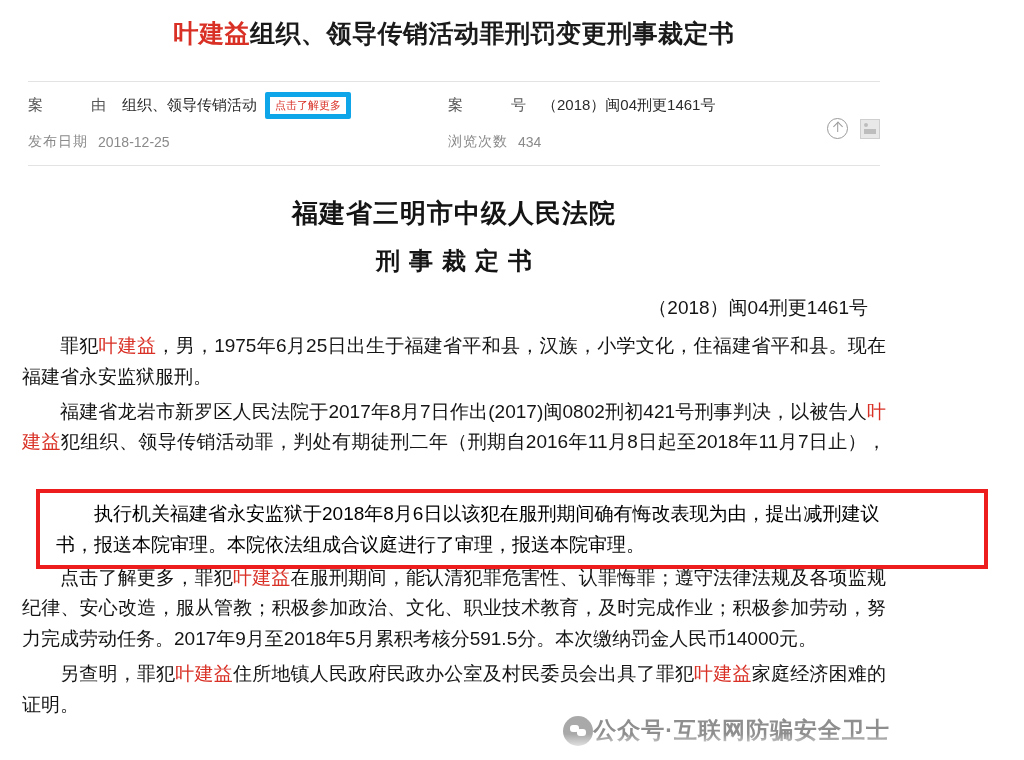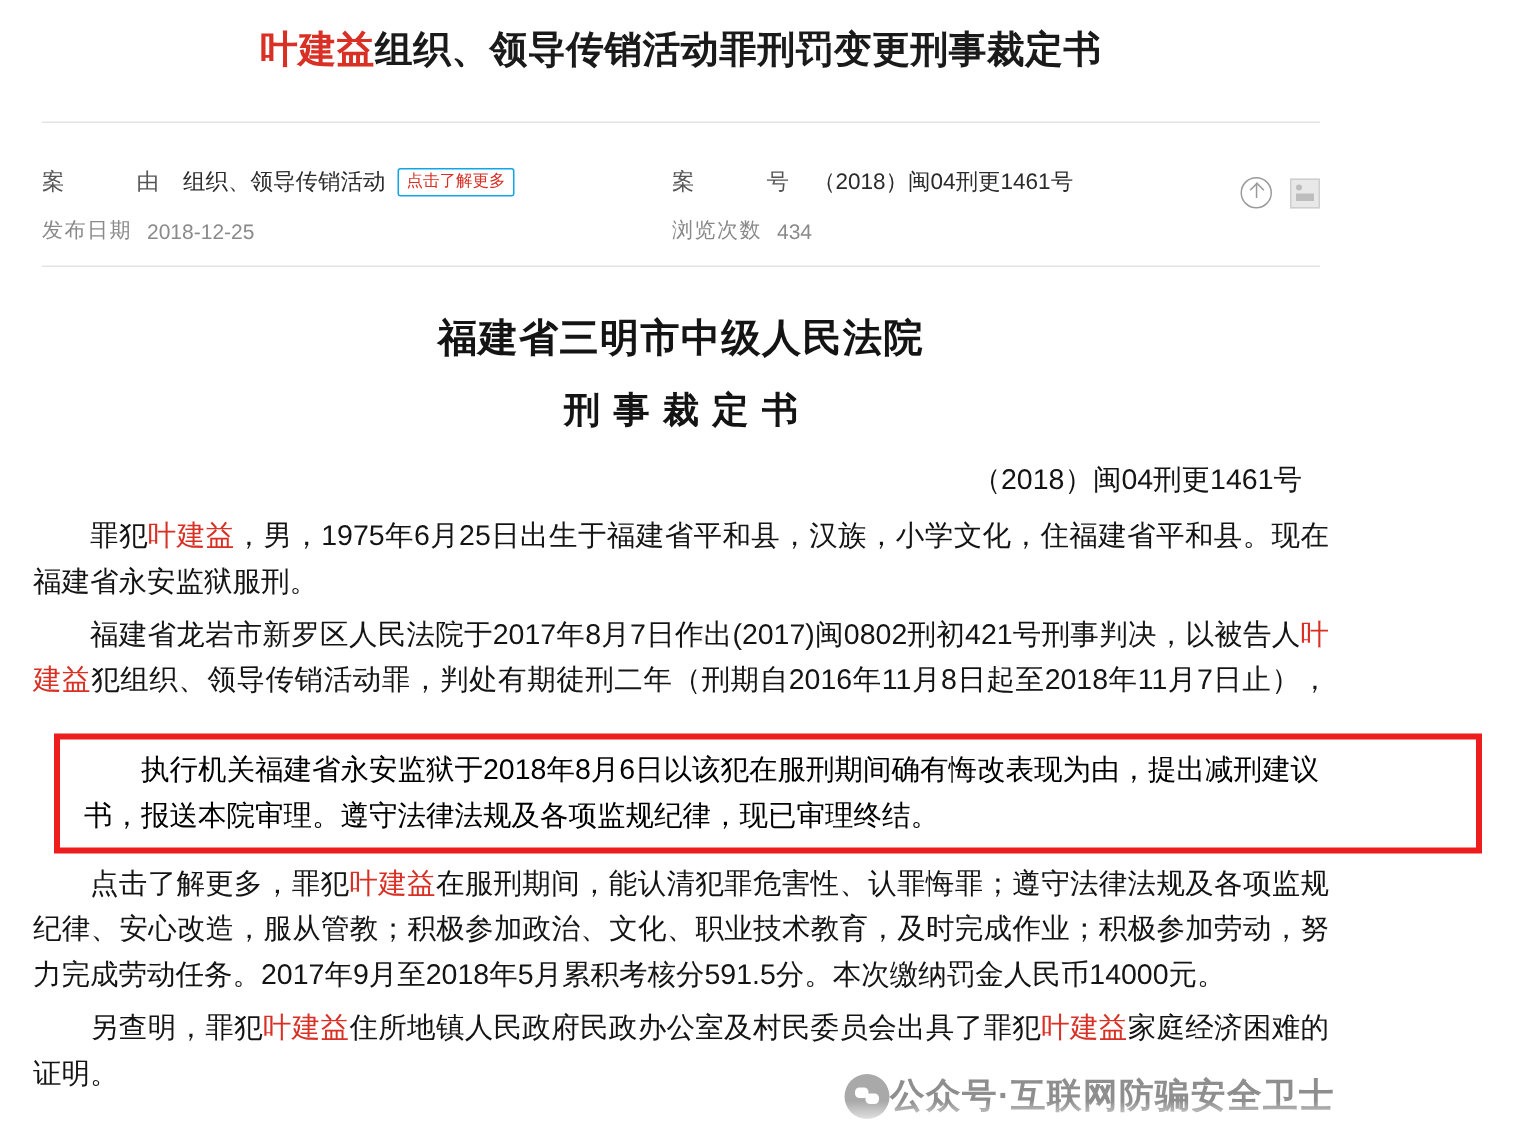--- a/index.html
+++ b/index.html
@@ -32,21 +32,21 @@
     line-height: 1.4;
   }
   .doc-title .hl {
     color: #d93025;
   }
 
   
   .meta-wrap {
     margin: 30px 28px 0 28px;
     border-top: 1px solid #e3e3e3;
-    padding-top: 28px;
+    padding-top: 8px;
     position: relative;
   }
   .meta-row {
     display: flex;
     align-items: center;
     font-size: 15px;
     color: #3c3c3c;
     padding: 2px 0;
   }
   .meta-col {
@@ -62,21 +62,21 @@
     margin-right: 10px;
     white-space: nowrap;
   }
   .meta-value {
     color: #2b2b2b;
     white-space: nowrap;
   }
   .more-tag {
     display: inline-block;
     margin-left: 8px;
-    border: 1px solid #0ea5e9;
+    border: 5px solid #0ea5e9;
     color: #d93025;
     font-size: 11px;
     line-height: 1;
     padding: 3px 5px;
     border-radius: 2px;
     background: #fff;
     white-space: nowrap;
   }
   .meta-row.second {
     margin-top: 10px;
@@ -344,21 +344,21 @@
       <span>点击了解更多，罪犯</span><span class="hl">叶建益</span><span>在服刑期间，能认清犯罪危害性、认罪悔罪；遵守法律法规及各项监规纪律、安心改造，服从管教；积极参加政治、文化、职业技术教育，及时完成作业；积极参加劳动，努力完成劳动任务。2017年9月至2018年5月累积考核分591.5分。本次缴纳罚金人民币14000元。</span>
     </p>
 
     <p>
       <span>另查明，罪犯</span><span class="hl">叶建益</span><span>住所地镇人民政府民政办公室及村民委员会出具了罪犯</span><span class="hl">叶建益</span><span>家庭经济困难的证明。</span>
     </p>
   </div>
 
   <div class="redbox">
     <div class="redbox-text">
-      <span>执行机关福建省永安监狱于2018年8月6日以该犯在服刑期间确有悔改表现为由，提出减刑建议</span><span class="line2">书，报送本院审理。遵守法律法规及各项监规纪律，现已审理终结。</span>
+      <span>执行机关福建省永安监狱于2018年8月6日以该犯在服刑期间确有悔改表现为由，提出减刑建议</span><span class="line2">书，报送本院审理。本院依法组成合议庭进行了审理，报送本院审理。</span>
     </div>
   </div>
 
   <div class="watermark">
     <span class="wm-logo"></span>
     <span>公众号·互联网防骗安全卫士</span>
   </div>
 
   <div class="bottom-fade"></div>
 </div>

